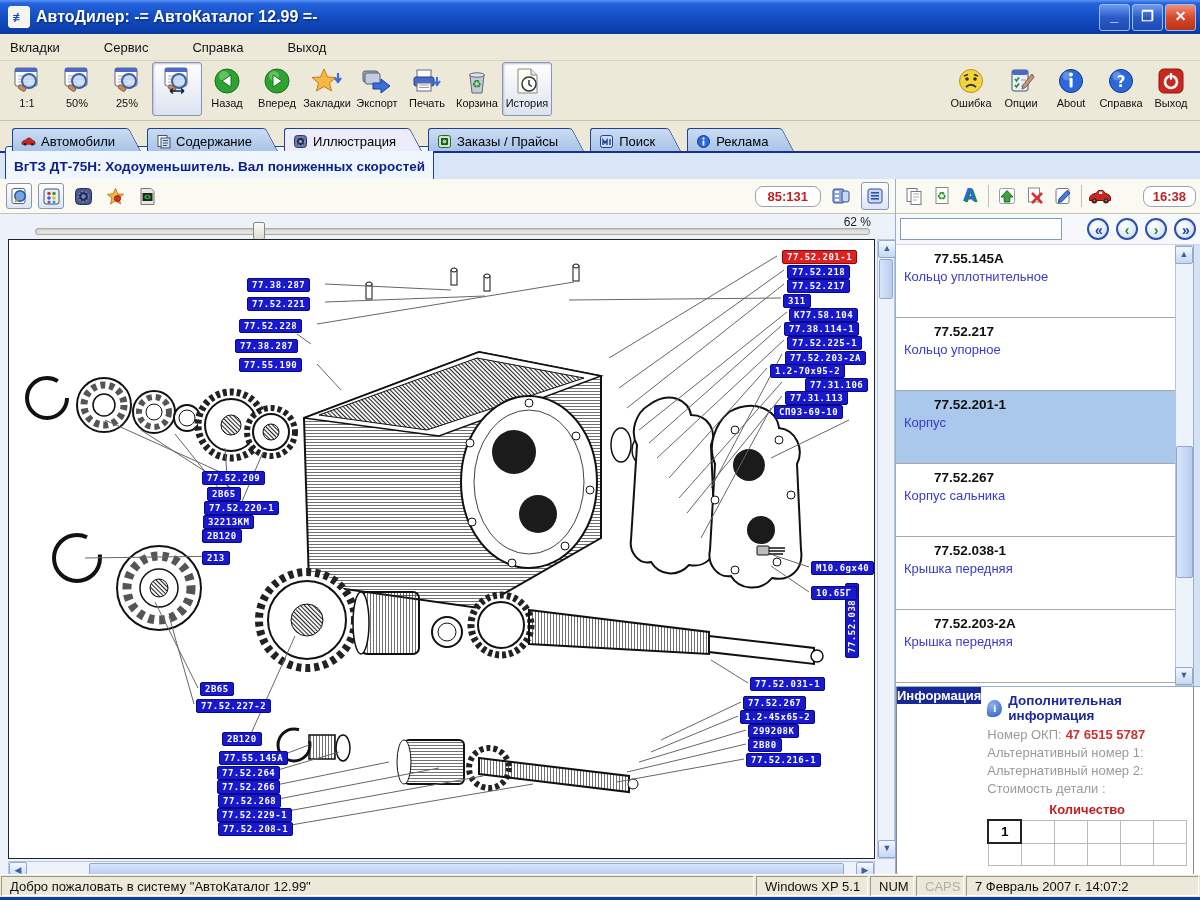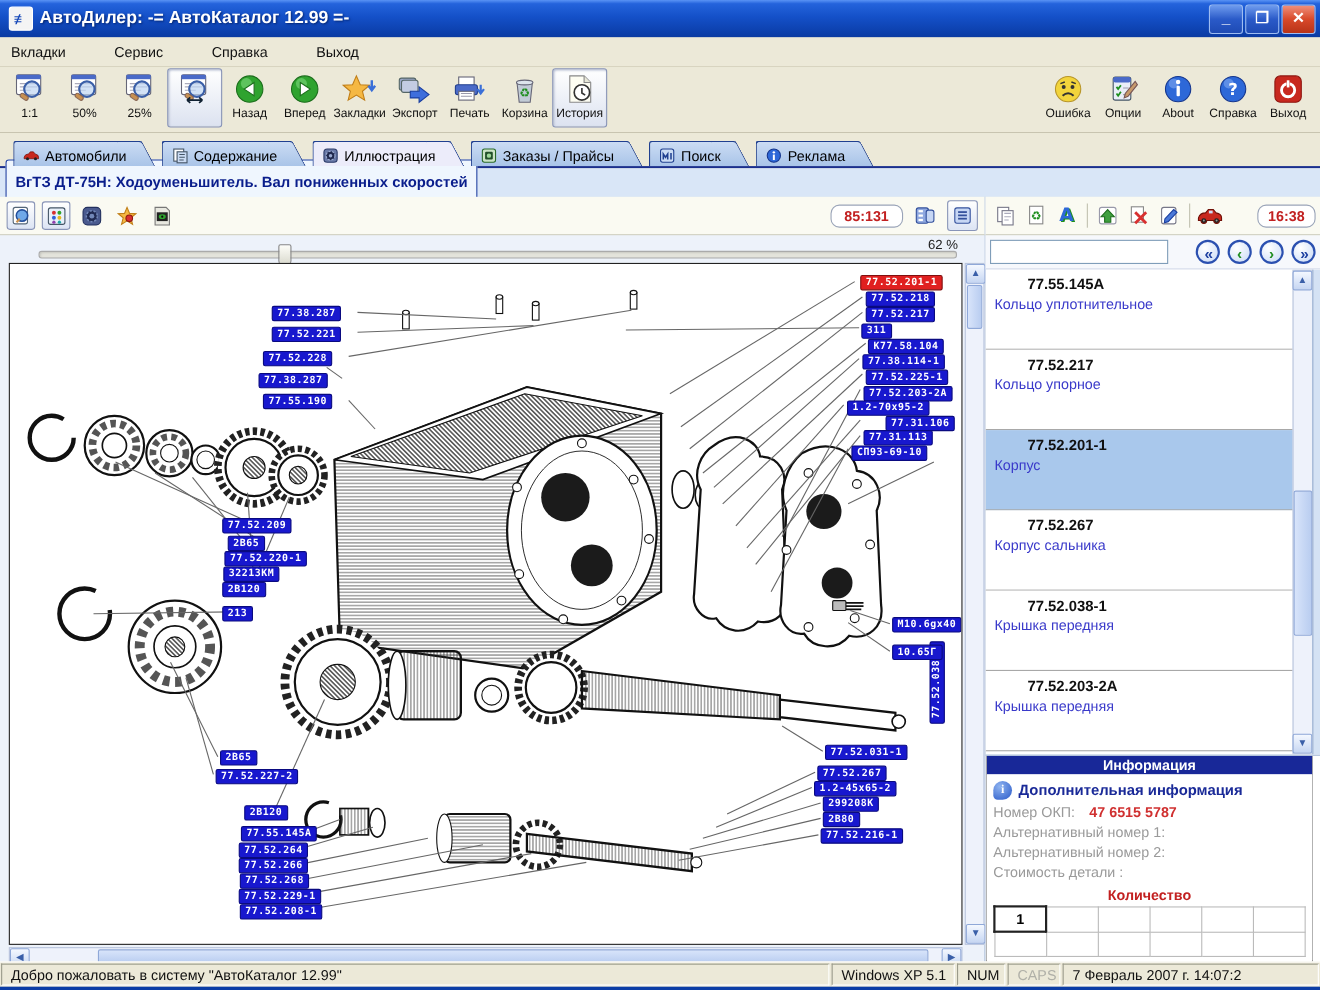--- a/index.html
+++ b/index.html
@@ -95,28 +95,28 @@
   .nav-btn.green{color:#1F8C1F;}
   
   .parts-list{position:relative;height:441px;border-bottom:1px solid #9AB0D0;overflow:hidden;}
   .part-row{height:73px;box-sizing:border-box;border-bottom:1px solid #A8A8A8;padding:6px 24px 0 8px;background:#fff;}
   .part-row.sel{background:#A9C8EC;}
   .part-num{font-weight:bold;font-size:13.5px;color:#101010;padding-left:30px;}
   .part-name{font-size:13px;color:#3A3ACA;margin-top:3px;}
   .list-sb{position:absolute;top:0;bottom:0;right:6px;width:17px;background:#EEF2FB;border:1px solid #B8C4DC;}
   .right-edge{position:absolute;top:0;bottom:0;right:0;width:6px;background:#D4E2F4;border-left:1px solid #9AB0D0;}
   
-  .info-panel{flex:1;display:flex;flex-direction:column;border:1px solid #888;border-top:none;margin:0 6px 2px 0;border-radius:0 0 4px 4px;overflow:hidden;}
+  .info-panel{flex:1;display:flex;flex-direction:row;border:1px solid #888;border-top:none;margin:0 6px 2px 0;border-radius:0 0 4px 4px;overflow:hidden;}
   .info-header{height:17px;background:#182898;color:#fff;font-weight:bold;font-size:13px;text-align:center;line-height:17px;}
   .info-body{flex:1;background:#fff;padding:4px 6px;}
   .info-title{display:flex;align-items:center;gap:6px;color:#1A2A98;font-weight:bold;font-size:13.5px;margin:2px 0 4px 0;}
   .info-i{width:17px;height:17px;border-radius:50% 50% 50% 4px;background:radial-gradient(circle at 35% 30%,#8FB4F0,#2858C8);
     color:#fff;font-size:11px;font-weight:bold;text-align:center;line-height:17px;font-family:"Liberation Serif",serif;}
   .info-row{font-size:13px;color:#9A9A9A;margin:3px 0;}
-  .info-row .val{color:#D03030;font-weight:bold;margin-left:13px;}
+  .info-row .val{color:#D03030;font-weight:bold;margin-left:4px;}
   .qty-title{color:#C22020;font-size:13px;text-align:center;margin-top:6px;font-weight:bold;}
   table.qty{width:100%;border-collapse:collapse;margin-top:2px;}
   table.qty td{border:1px solid #BBB;height:19px;width:16.6%;font-size:13px;text-align:center;}
   table.qty td.active{border:2px solid #222;font-weight:bold;color:#000;}
   
   .statusbar{position:absolute;left:0;right:0;bottom:3px;height:22px;display:flex;background:#ECE9D8;border-top:1px solid #fff;}
   .seg{border:1px solid #fff;border-top-color:#9A9A8A;border-left-color:#9A9A8A;margin:1px;
     padding:2px 8px 0 8px;font-size:13px;color:#111;white-space:nowrap;overflow:hidden;box-sizing:border-box;}
   .seg.welcome{flex:1;}
   .seg.dim{color:#B0B0A8;}

